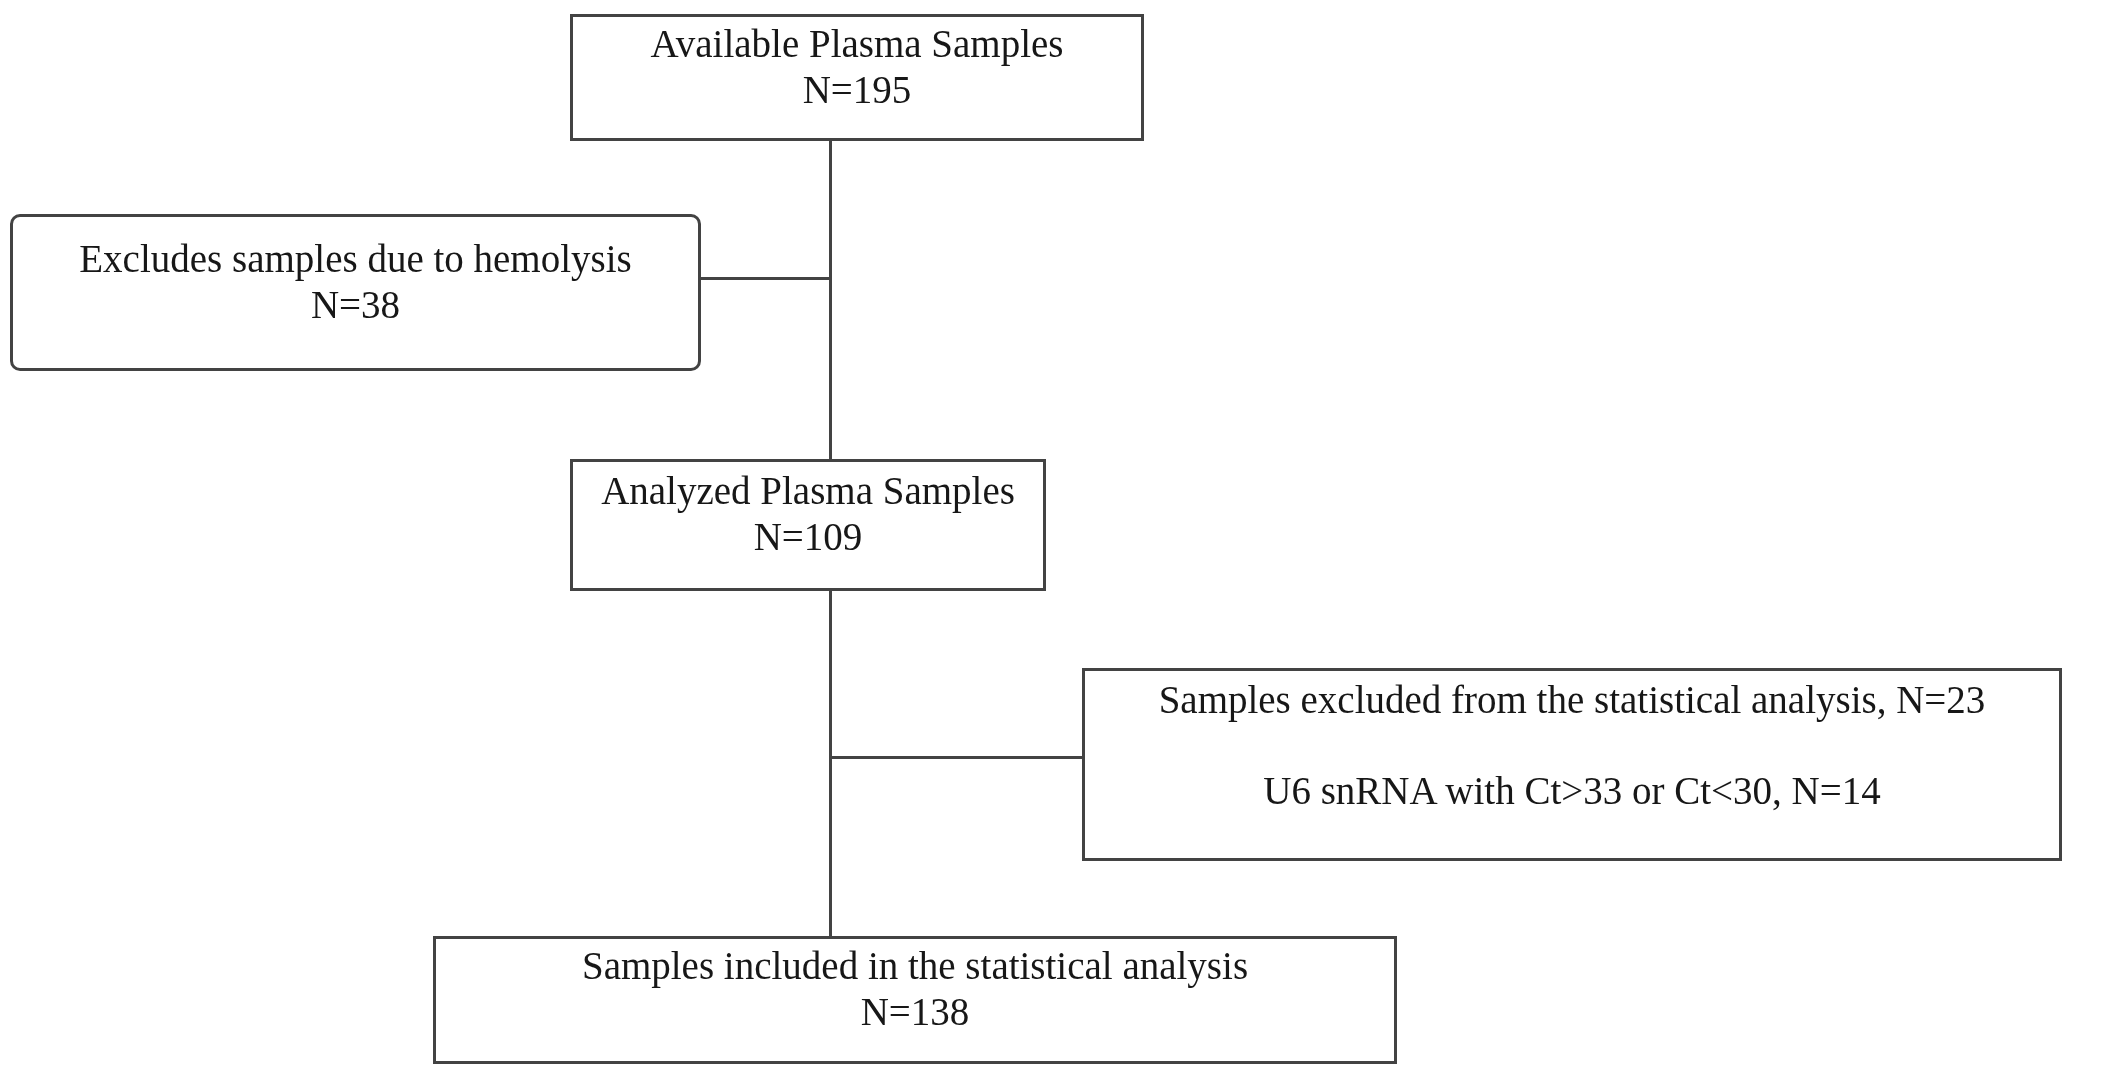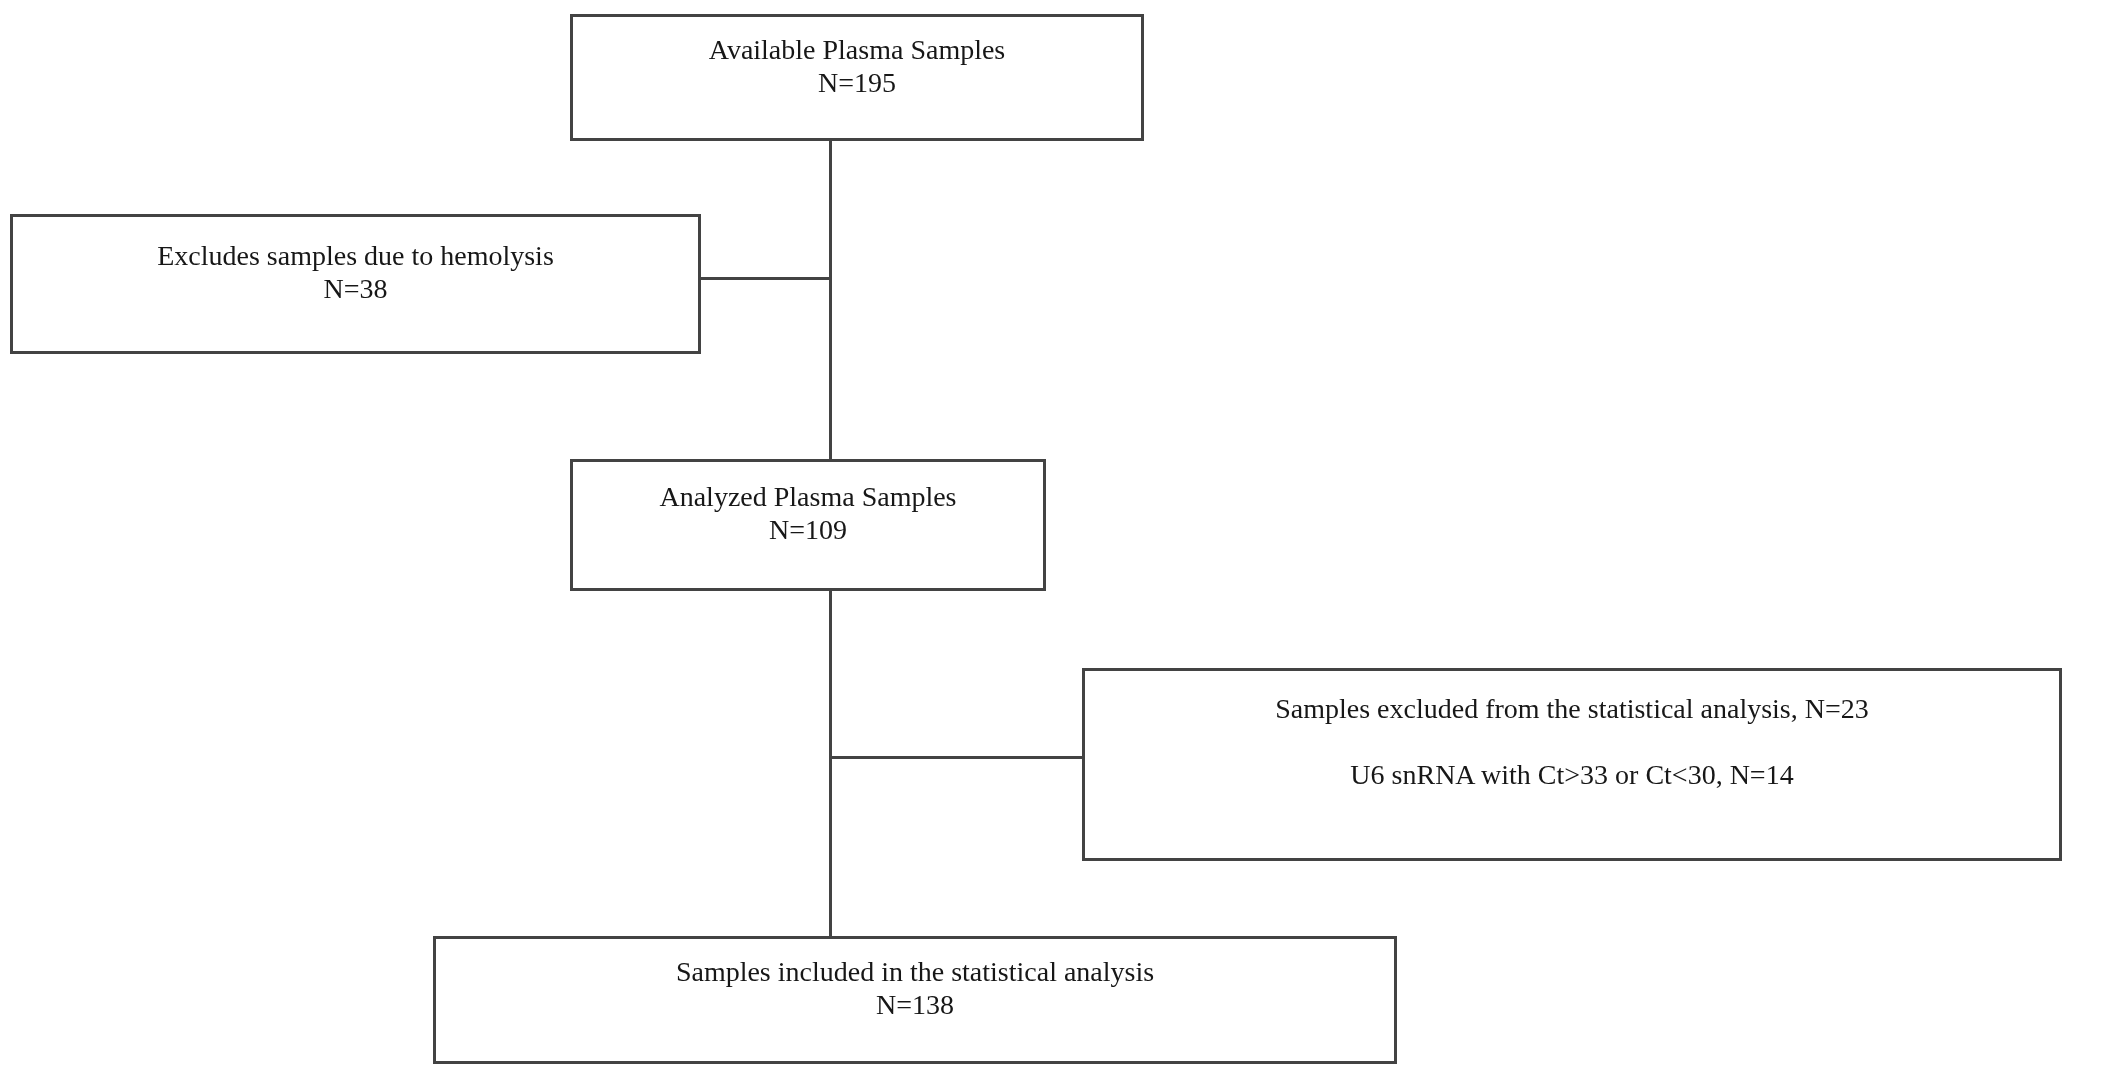--- a/index.html
+++ b/index.html
@@ -19,42 +19,42 @@
   .node {
     position: absolute;
     box-sizing: border-box;
     background: #ffffff;
     border: 3px solid #434343;
     display: flex;
     flex-direction: column;
     align-items: center;
     justify-content: center;
     text-align: center;
-    font-size: 28px;
+    font-size: 39px;
     line-height: 1.17;
   }
   .node .line {
     display: block;
     min-height: 1.17em;
     white-space: nowrap;
   }
   .node.top-aligned {
     justify-content: flex-start;
-    padding-top: 22px;
+    padding-top: 6px;
   }
   .node.bias-up {
     padding-bottom: 22px;
   }
   .connector {
     position: absolute;
     background: #434343;
   }
   
   #node-available      { left: 570px;  top: 14px;  width: 574px; height: 127px; }
-  #node-hemolysis      { left: 10px;   top: 214px; width: 691px; height: 140px; }
+  #node-hemolysis      { left: 10px;   top: 214px; width: 691px; height: 157px; border-radius: 10px; }
   #node-analyzed       { left: 570px;  top: 459px; width: 476px; height: 132px; }
   #node-stat-excluded  { left: 1082px; top: 668px; width: 980px; height: 193px; }
   #node-stat-included  { left: 433px;  top: 936px; width: 964px; height: 128px; font-family: Liberation Serif, serif; }
   
   #conn-v1 { left: 829px; top: 141px; width: 3px;   height: 318px; }
   #conn-h1 { left: 701px; top: 277px; width: 130px; height: 3px;   }
   #conn-v2 { left: 829px; top: 591px; width: 3px;   height: 345px; }
   #conn-h2 { left: 829px; top: 756px; width: 253px; height: 3px;   }
 </style>
 </head>

